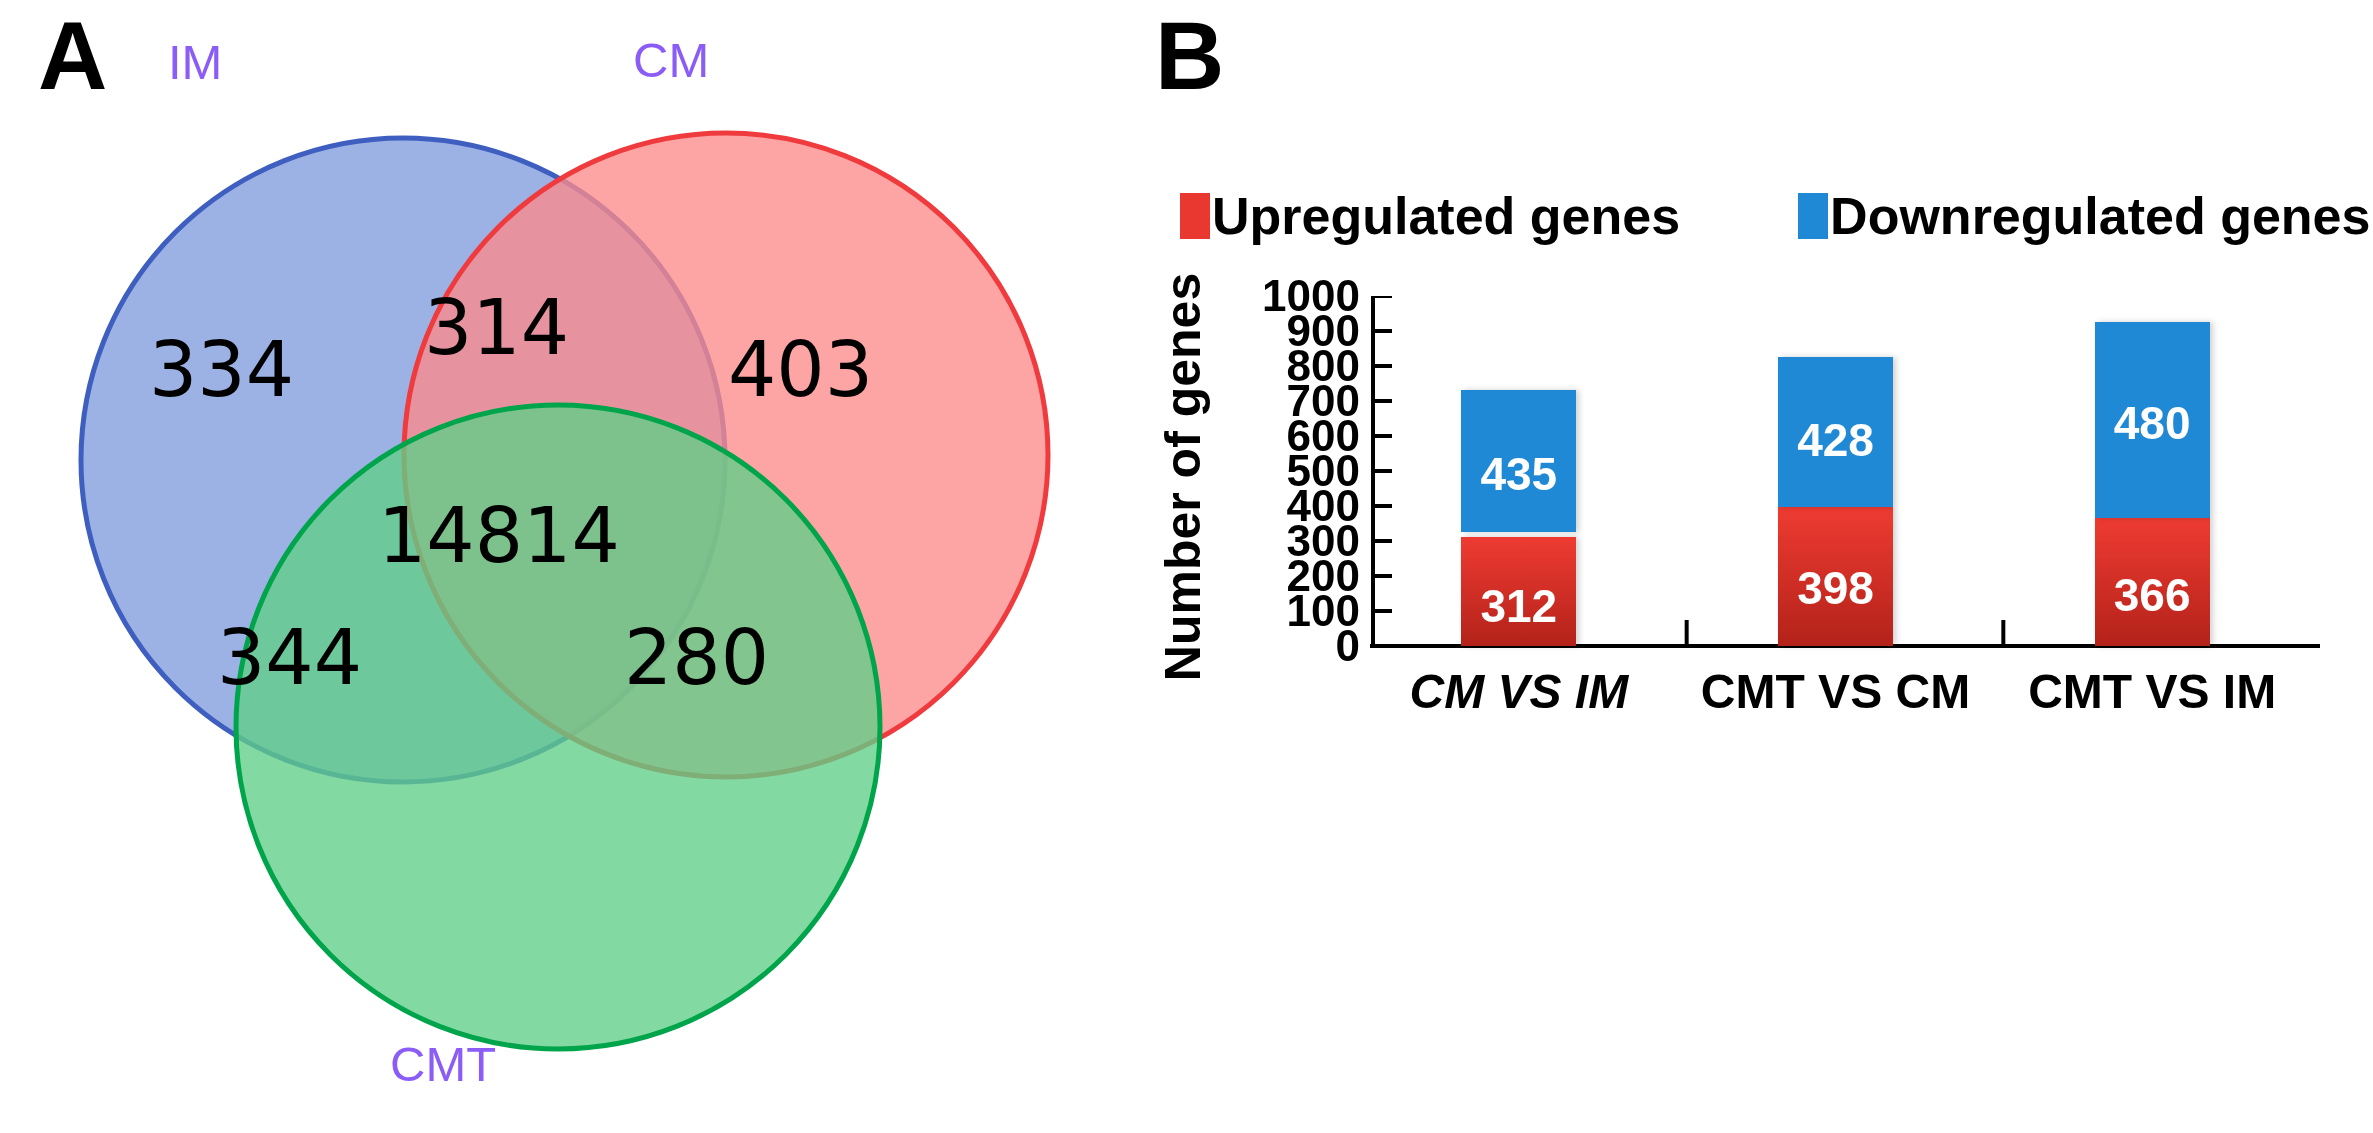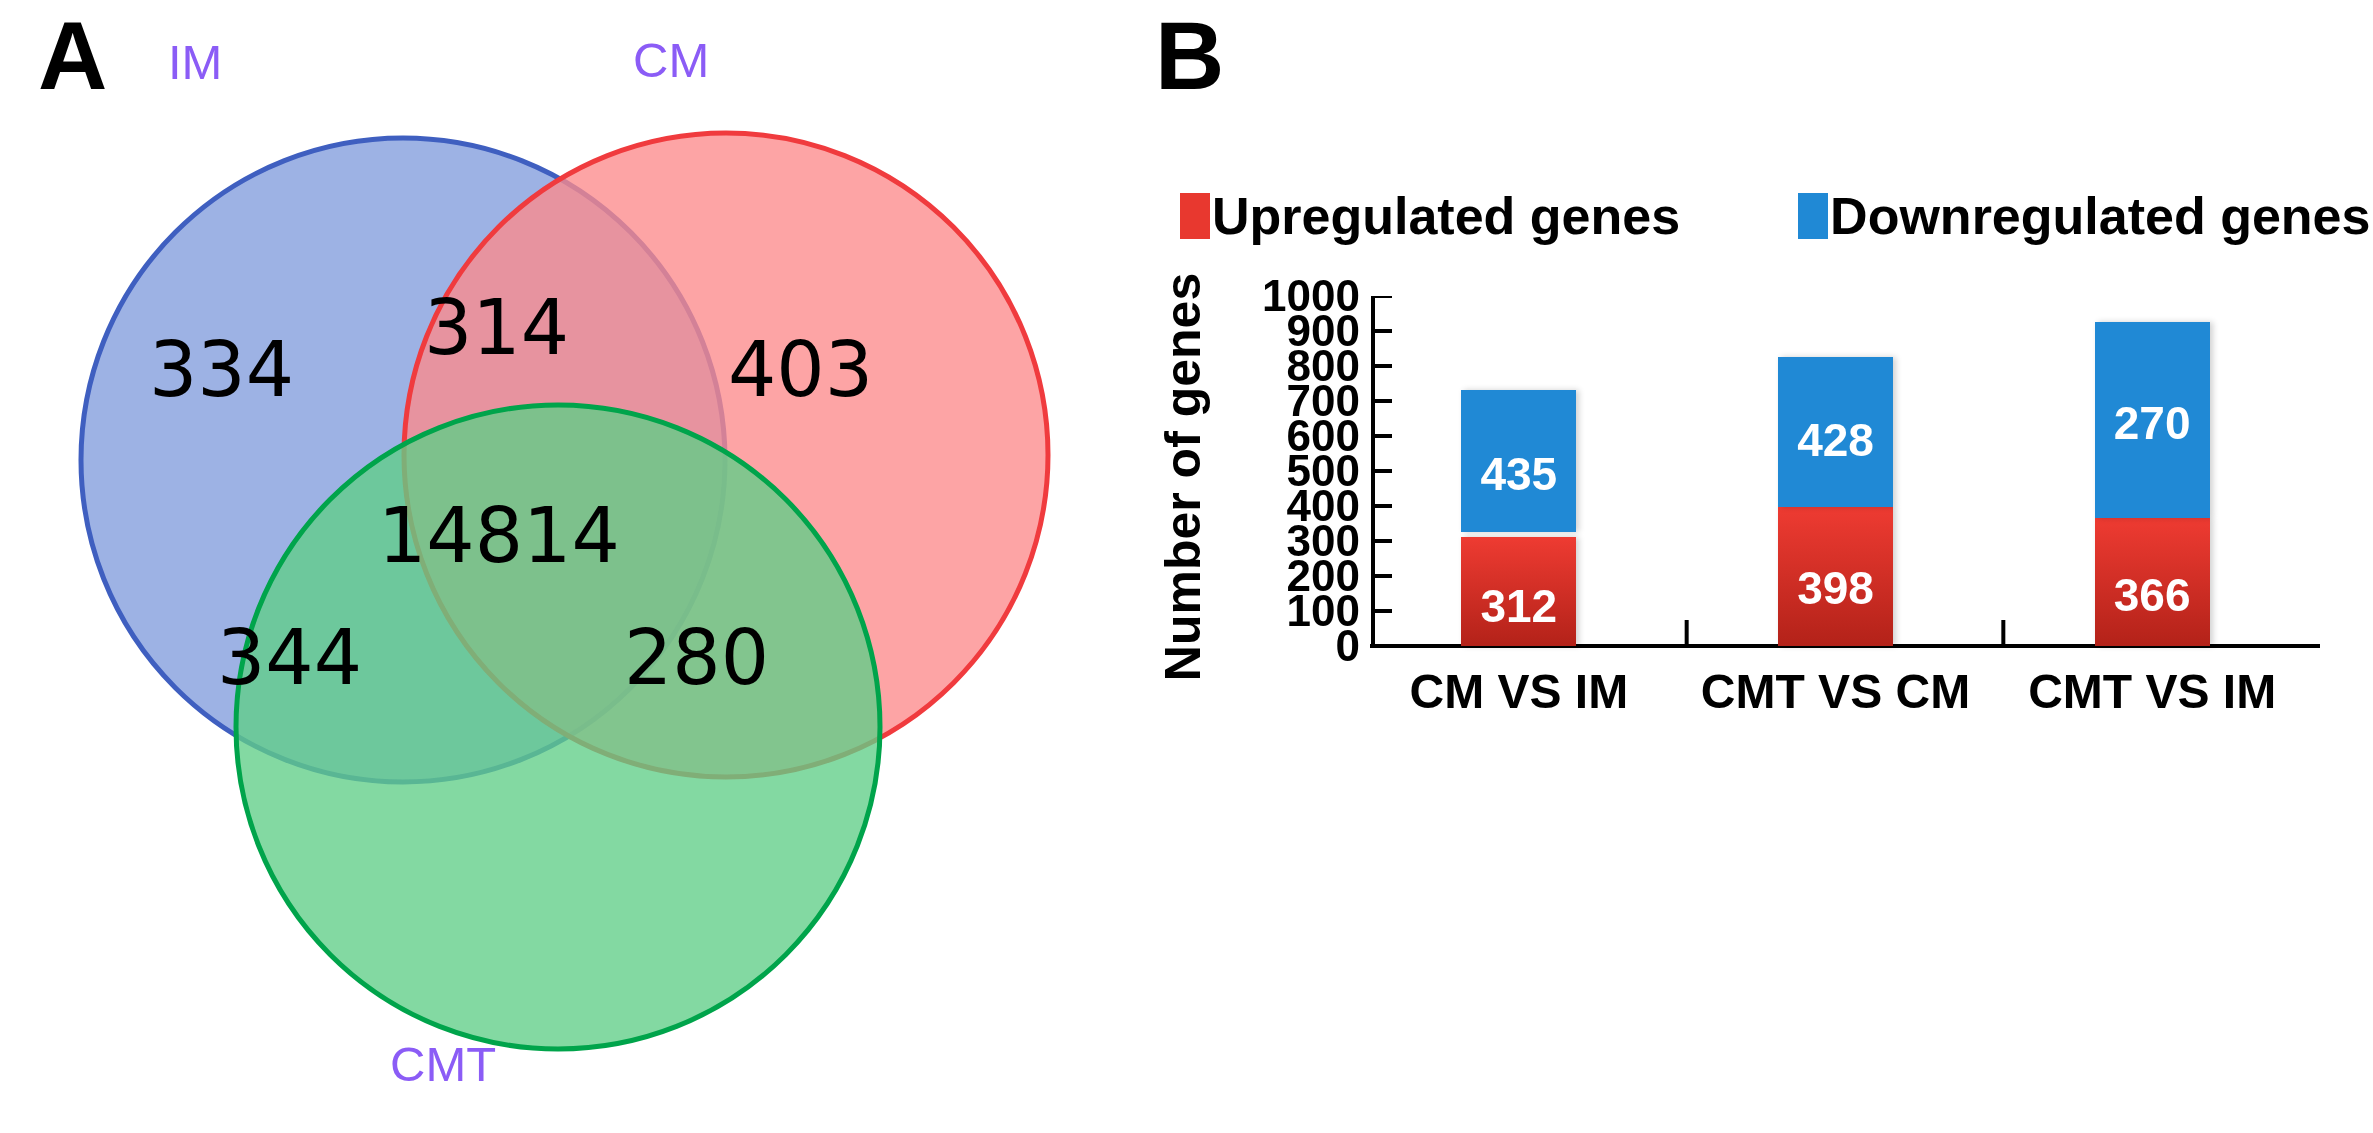--- a/index.html
+++ b/index.html
@@ -162,23 +162,23 @@
           </div>
           <div class="bar-seg bar-seg-down" style="bottom: 139.3px; height: 149.8px;">
             <span class="bar-value" style="top: 59.92px;">428</span>
           </div>
         </div>
         <div class="bar-group" style="left: 724.667px; bottom: 2px; height: 324.1px;">
           <div class="bar-seg bar-seg-up" style="bottom: 0px; height: 128.1px;">
             <span class="bar-value" style="top: 53.802px;">366</span>
           </div>
           <div class="bar-seg bar-seg-down" style="bottom: 128.1px; height: 196px;">
-            <span class="bar-value" style="top: 78.4px;">270</span>
+            <span class="bar-value" style="top: 78.4px;">480</span>
           </div>
         </div>
       </div>
     <div id="xlabels">
-        <div class="x-ticklabel" style="left: -9.5px; width: 316.667px;">CM VS IM</div>
+        <div class="x-ticklabel" style="left: -9.5px; width: 316.667px; font-style: italic;">CM VS IM</div>
         <div class="x-ticklabel" style="left: 307.167px; width: 316.667px;">CMT VS CM</div>
         <div class="x-ticklabel" style="left: 623.833px; width: 316.667px;">CMT VS IM</div>
       </div>
   </div>
 </div>
 
 </body></html>

